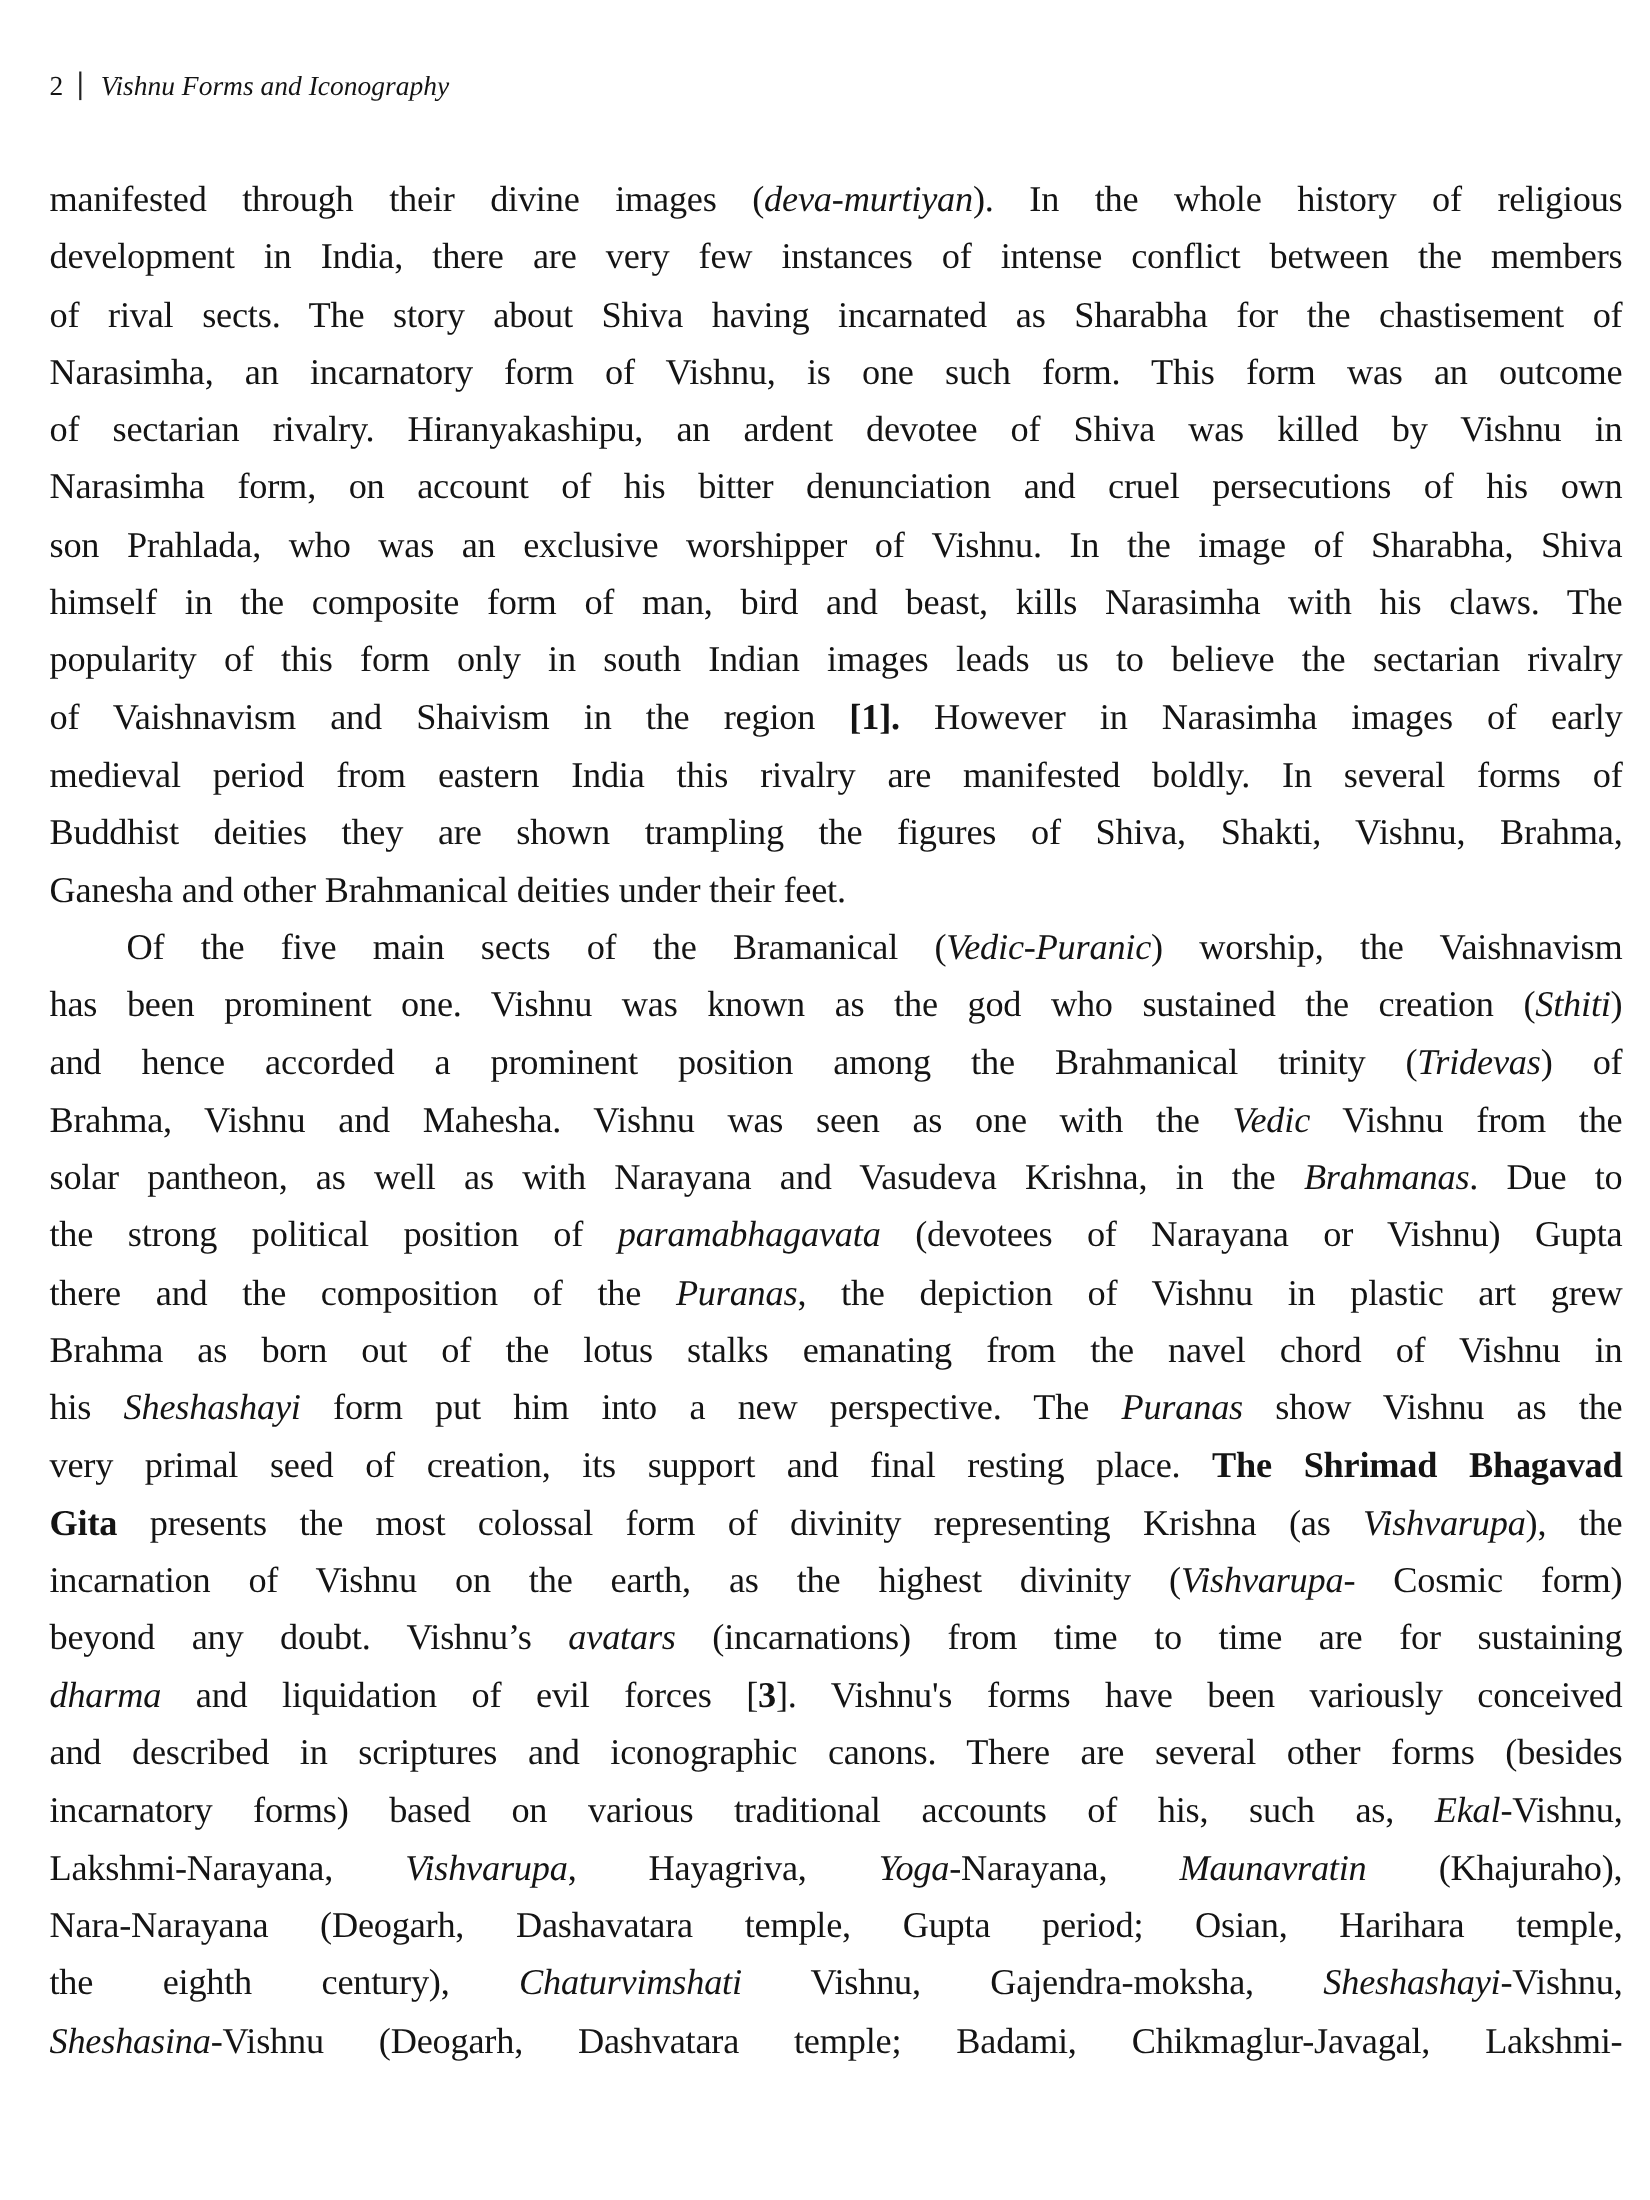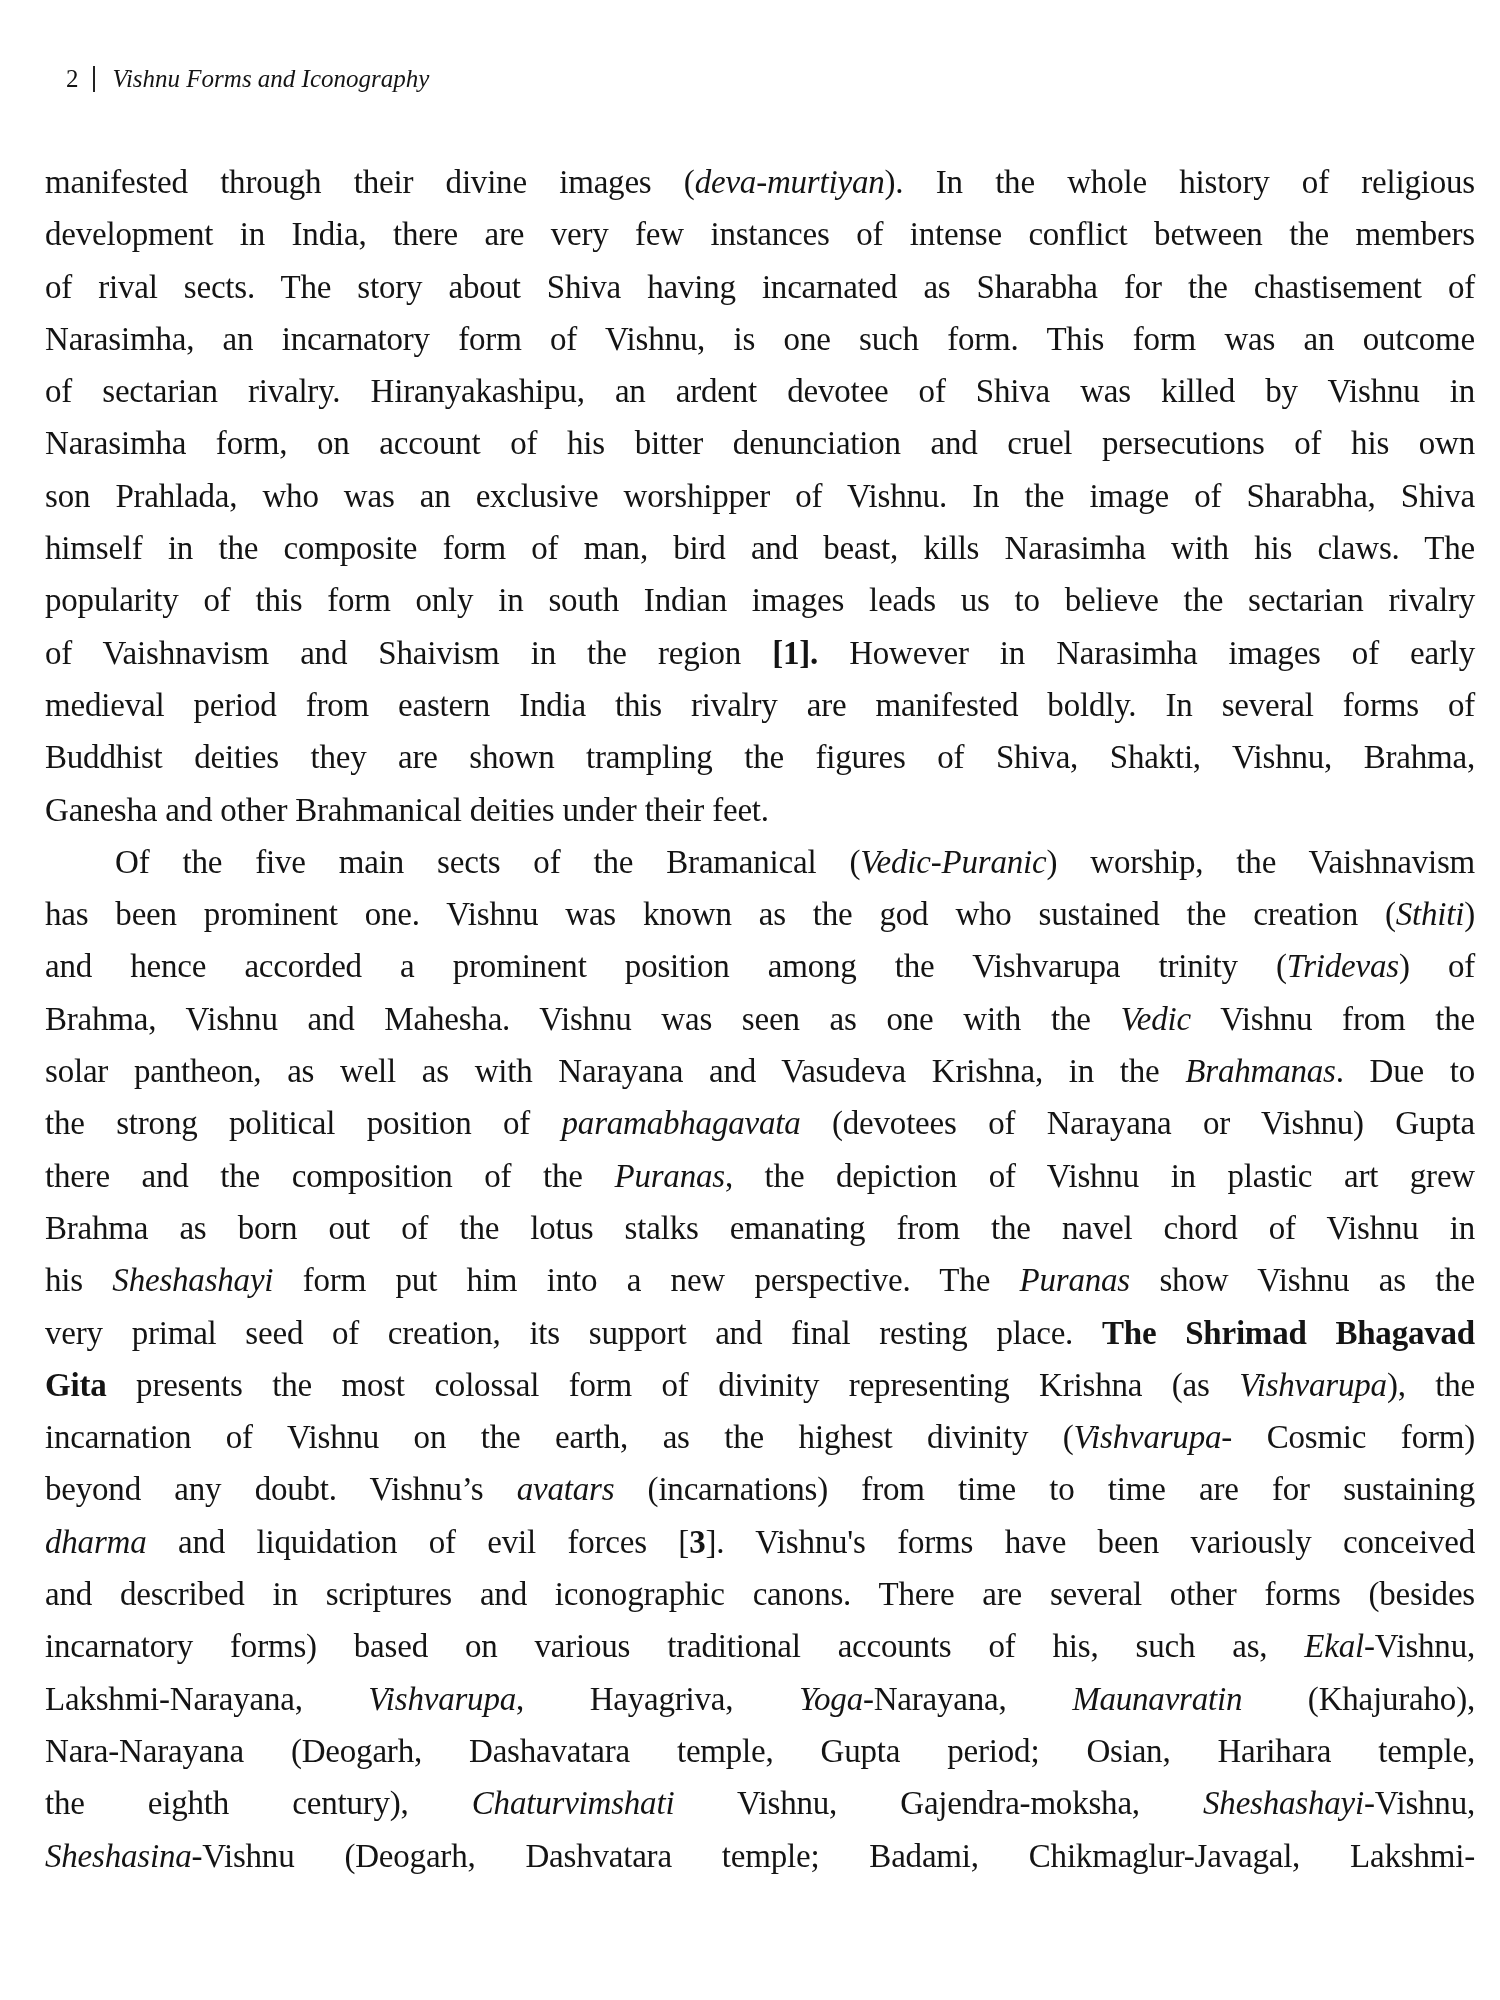--- a/index.html
+++ b/index.html
@@ -15,21 +15,20 @@
     color: #141414;
     font-family: "Liberation Serif", "DejaVu Serif", serif;
   }
   .running-header {
     position: absolute;
     left: 45px;
     top: 64px;
     font-size: 25px;
     line-height: 30px;
     white-space: nowrap;
-    margin-left: 21px;
   }
   .running-header .page-num {
     font-style: normal;
     margin-right: 14px;
   }
   .running-header .sep {
     display: inline-block;
     width: 2px;
     height: 26px;
     background: #222;
@@ -87,21 +86,21 @@
       <div class="line"><span>himself in the composite form of man, bird and beast, kills Narasimha with his claws. The</span></div>
       <div class="line"><span>popularity of this form only in south Indian images leads us to believe the sectarian rivalry</span></div>
       <div class="line"><span>of Vaishnavism and Shaivism in the region </span><b>[1].</b><span> However in Narasimha images of early</span></div>
       <div class="line"><span>medieval period from eastern India this rivalry are manifested boldly. In several forms of</span></div>
       <div class="line"><span>Buddhist deities they are shown trampling the figures of Shiva, Shakti, Vishnu, Brahma,</span></div>
       <div class="line last"><span>Ganesha and other Brahmanical deities under their feet.</span></div>
     </div>
     <div>
       <div class="line indent"><span>Of the five main sects of the Bramanical (</span><i>Vedic-Puranic</i><span>) worship, the Vaishnavism</span></div>
       <div class="line"><span>has been prominent one. Vishnu was known as the god who sustained the creation (</span><i>Sthiti</i><span>)</span></div>
-      <div class="line"><span>and hence accorded a prominent position among the Vishvarupa trinity (</span><i>Tridevas</i><span>) of</span></div>
+      <div class="line"><span>and hence accorded a prominent position among the Brahmanical trinity (</span><i>Tridevas</i><span>) of</span></div>
       <div class="line"><span>Brahma, Vishnu and Mahesha. Vishnu was seen as one with the </span><i>Vedic</i><span> Vishnu from the</span></div>
       <div class="line"><span>solar pantheon, as well as with Narayana and Vasudeva Krishna, in the </span><i>Brahmanas</i><span>. Due to</span></div>
       <div class="line"><span>the strong political position of </span><i>paramabhagavata</i><span> (devotees of Narayana or Vishnu) Gupta</span></div>
       <div class="line"><span>there and the composition of the </span><i>Puranas</i><span>, the depiction of Vishnu in plastic art grew</span></div>
       <div class="line"><span>Brahma as born out of the lotus stalks emanating from the navel chord of Vishnu in</span></div>
       <div class="line"><span>his </span><i>Sheshashayi</i><span> form put him into a new perspective. The </span><i>Puranas</i><span> show Vishnu as the</span></div>
       <div class="line"><span>very primal seed of creation, its support and final resting place. </span><b>The Shrimad Bhagavad</b></div>
       <div class="line"><b>Gita</b><span> presents the most colossal form of divinity representing Krishna (as </span><i>Vishvarupa</i><span>), the</span></div>
       <div class="line"><span>incarnation of Vishnu on the earth, as the highest divinity (</span><i>Vishvarupa</i><span>- Cosmic form)</span></div>
       <div class="line"><span>beyond any doubt. Vishnu’s </span><i>avatars</i><span> (incarnations) from time to time are for sustaining</span></div>

